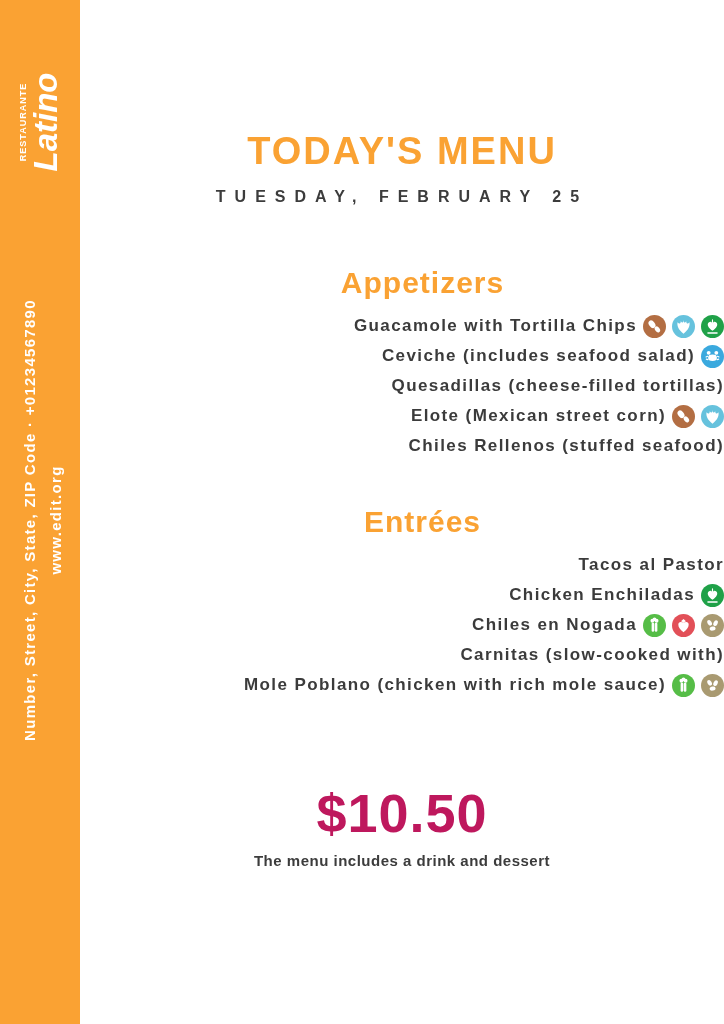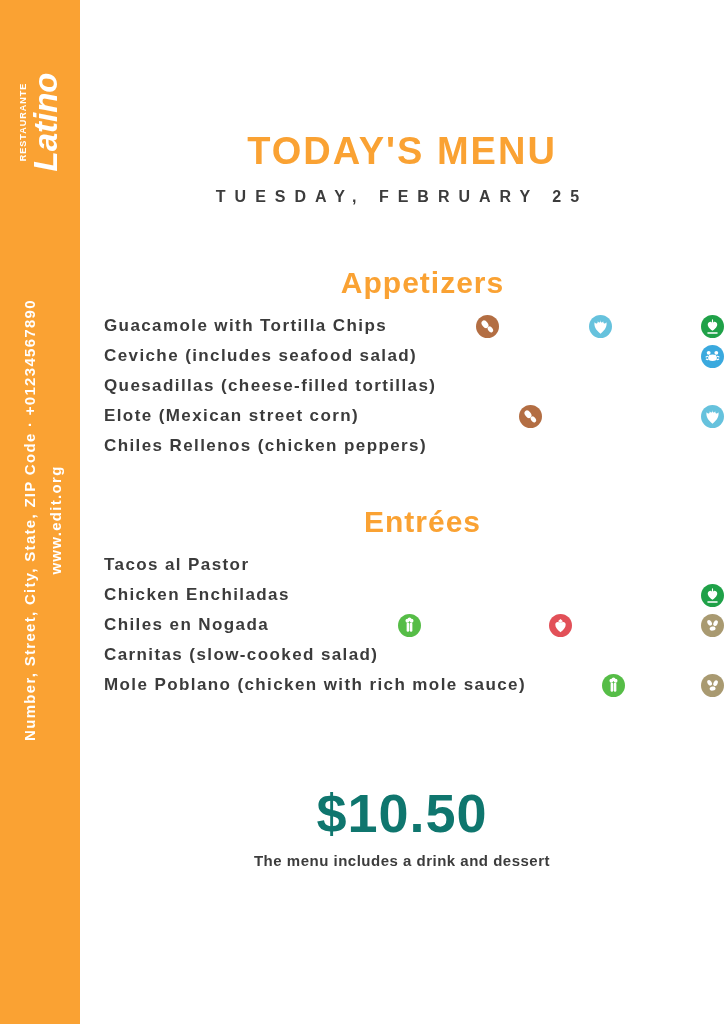--- a/index.html
+++ b/index.html
@@ -58,38 +58,38 @@
     color:#3C3C3C;
   }
   .section-title {
     font-size:30px; font-weight:bold; letter-spacing:1px;
     color:#FAA233; margin:60px 0 11px 0;padding-left:41px;
   }
   .section-title + .menu-item ~ .section-title { margin-top:44px; }
   #sections .section-title:not(:first-child) { margin-top:44px; }
   .menu-item {
     height:30px;
-    display:flex; align-items:center; justify-content:space-between;
-    gap:12px;
+    display:flex; align-items:center; justify-content:flex-end;
+    gap:6px;
     margin-left:24px;
   }
   .item-text {
     font-size:17px; font-weight:bold; letter-spacing:1.4px;
     color:#3B3B3B;
   }
   .allergen {
     width:23px; height:23px; border-radius:50%;
     display:inline-flex; align-items:center; justify-content:center;
     flex:0 0 auto;
   }
   .allergen svg { width:23px; height:23px; display:block; }
   .menu-price {
     margin-top:86px;
     font-size:54px; font-weight:bold; letter-spacing:1px;
-    color:#0f766e; line-height:1;
+    color:#be185d; line-height:1;
   }
   .menu-note {
     margin-top:12px;
     font-size:15px; font-weight:600; letter-spacing:0.5px;
     color:#3C3C3C;
   }
 </style>
 </head>
 <body>
 
@@ -172,21 +172,21 @@
               </g>
             </svg>
           </span>
           <span class="allergen" style="background: rgb(102, 194, 221);">
             <svg viewBox="0 0 24 24">
               <path fill="#fff" d="M12 19.5 C7 15.5 5 11.5 5.8 7.5 C7.4 9.6 9 9.4 9.2 6.4 C10.4 8.6 11.8 8.4 12 5.2 C12.2 8.4 13.6 8.6 14.8 6.4 C15 9.4 16.6 9.6 18.2 7.5 C19 11.5 17 15.5 12 19.5 Z"></path>
             </svg>
           </span>
         </div>
         <div class="menu-item">
-          <span class="item-text">Chiles Rellenos (chicken peppers)</span>
+          <span class="item-text">Chiles Rellenos (stuffed seafood)</span>
         </div>
         <h2 class="section-title">Entrées</h2>
         <div class="menu-item">
           <span class="item-text">Tacos al Pastor</span>
         </div>
         <div class="menu-item">
           <span class="item-text">Chicken Enchiladas</span>
           <span class="allergen" style="background: rgb(31, 161, 72);">
             <svg viewBox="0 0 24 24">
               <g fill="#fff">
@@ -222,21 +222,21 @@
             <svg viewBox="0 0 24 24">
               <g fill="#fff">
                 <ellipse cx="9" cy="9.2" rx="2.1" ry="3.1" transform="rotate(-32 9 9.2)"></ellipse>
                 <ellipse cx="15.2" cy="9.6" rx="2.1" ry="3.1" transform="rotate(28 15.2 9.6)"></ellipse>
                 <ellipse cx="12.1" cy="15.2" rx="2.1" ry="3.1" transform="rotate(78 12.1 15.2)"></ellipse>
               </g>
             </svg>
           </span>
         </div>
         <div class="menu-item">
-          <span class="item-text">Carnitas (slow-cooked salad)</span>
+          <span class="item-text">Carnitas (slow-cooked with)</span>
         </div>
         <div class="menu-item">
           <span class="item-text">Mole Poblano (chicken with rich mole sauce)</span>
           <span class="allergen" style="background: rgb(86, 189, 71);">
             <svg viewBox="0 0 24 24">
               <g fill="#fff">
                 <rect x="9" y="9" width="2.7" height="9.5" rx="1.3"></rect>
                 <rect x="12.3" y="9" width="2.7" height="9.5" rx="1.3"></rect>
                 <circle cx="9.8" cy="7" r="2"></circle>
                 <circle cx="14.2" cy="7" r="2"></circle>

